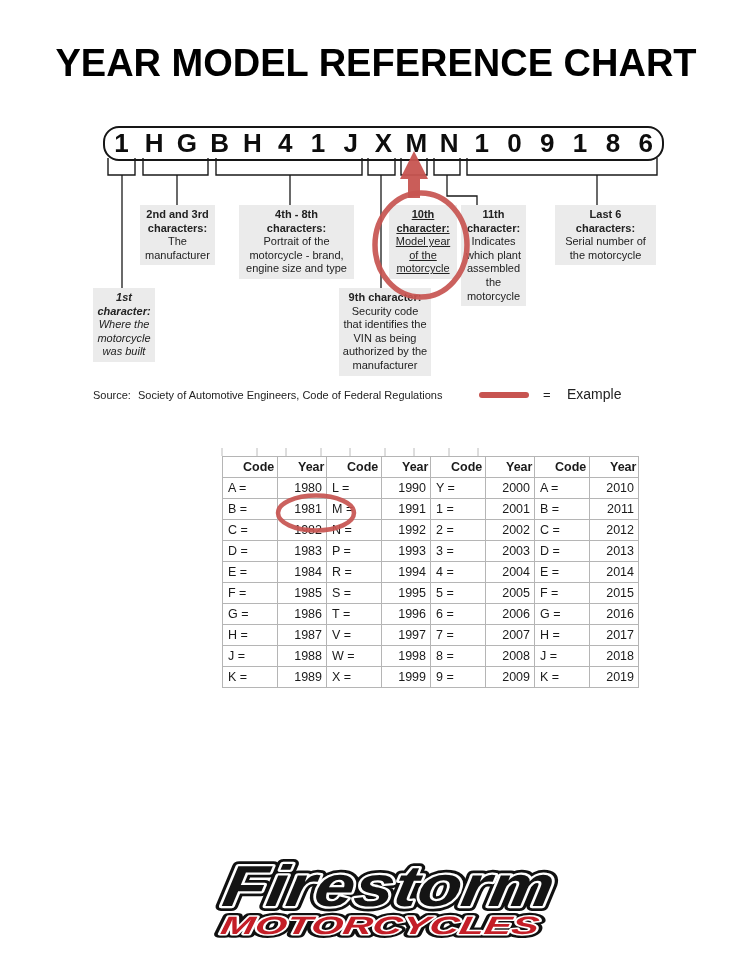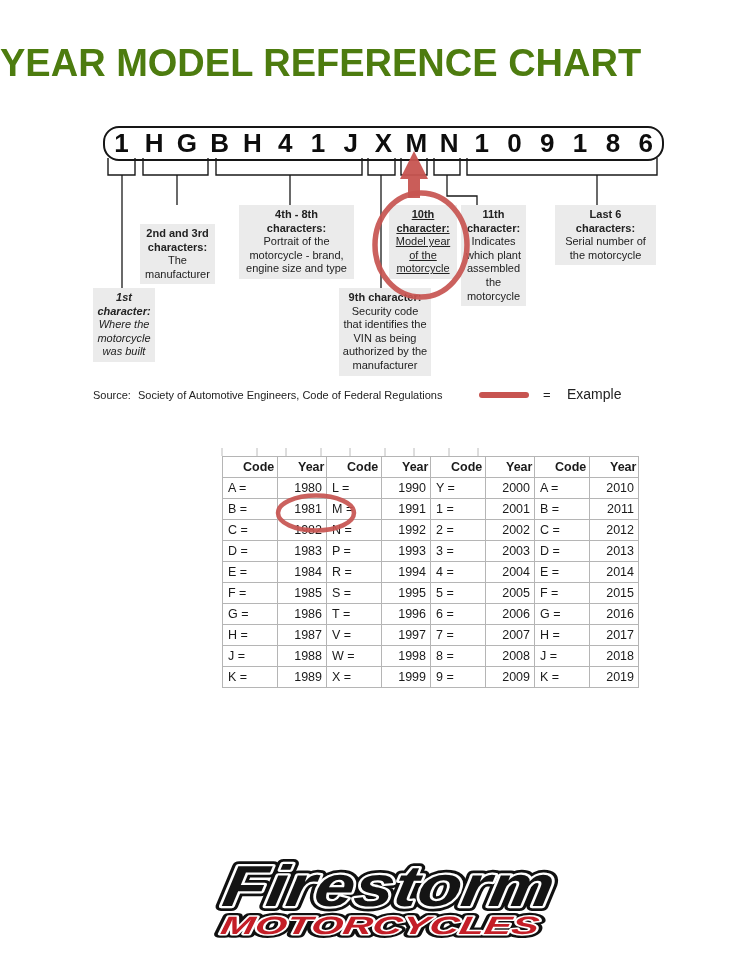--- a/index.html
+++ b/index.html
@@ -1,34 +1,34 @@
 <!DOCTYPE html>
 <html style="--accent: #c75450; --logo-red: #c41e27;"><head>
 <meta charset="utf-8">
 <style>
   html,body{margin:0;padding:0;background:#fff;}
   .page{position:relative;width:752px;height:957px;background:#ffffff;overflow:hidden;
         font-family:"Liberation Sans", sans-serif;color:#111;}
 
   
-  .title{position:absolute;left:0;right:0;top:42px;margin:0;
-         font-size:38px;font-weight:bold;letter-spacing:0px;color:#4d7c0f;}
+  .title{position:absolute;left:0;right:0;top:42px;margin:0;text-align:center;
+         font-size:38px;font-weight:bold;letter-spacing:0px;color:#000000;}
 
   
   .vin-box{position:absolute;left:103px;top:126px;width:557px;height:31px;
            border:2px solid #161616;border-radius:16px;display:flex;align-items:center;}
   .vin-char{flex:1;text-align:center;font-size:26px;font-weight:bold;color:#0d0d0d;line-height:31px;}
 
   
   .co{position:absolute;background:#ebebeb;text-align:center;color:#222;
       font-size:11px;line-height:13.6px;padding:3px 1px;}
   .co div{white-space:nowrap;}
   .co .co-t{font-weight:bold;}
   .co0{left:93px;top:288px;width:60px;font-style:italic;}
-  .co1{left:140px;top:205px;width:73px;margin-top:19px;}
+  .co1{left:140px;top:205px;width:73px;}
   .co2{left:239px;top:205px;width:113px;}
   .co3{left:339px;top:288px;width:90px;}
   .co4{left:389px;top:205px;width:66px;text-decoration:underline;}
   .co5{left:461px;top:205px;width:63px;}
   .co6{left:555px;top:205px;width:99px;}
 
   
   .source{position:absolute;left:93px;top:389px;font-size:11px;color:#222;}
   .source .src-label{margin-right:7px;}
   .legend-eq{position:absolute;left:543px;top:387px;font-size:13px;color:#222;}

